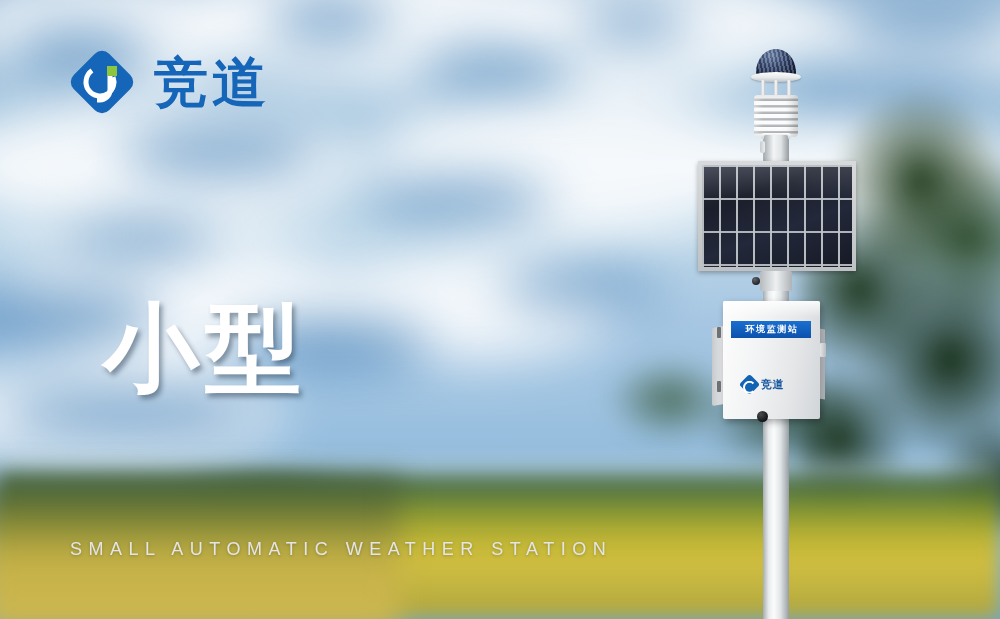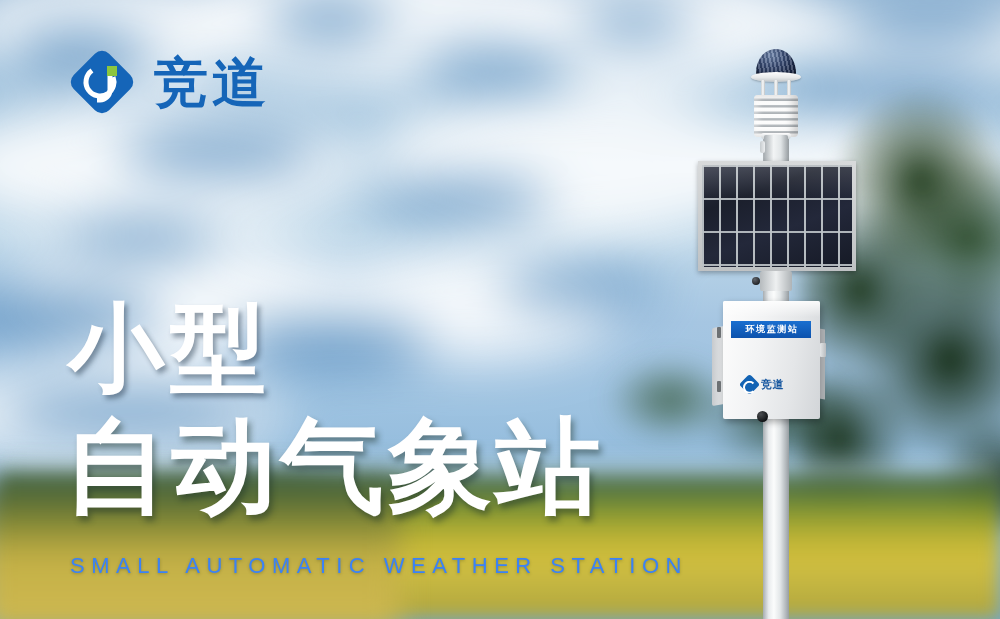--- a/index.html
+++ b/index.html
@@ -340,37 +340,37 @@
   
   .headline {
     position: absolute;
     left: 68px; top: 300px;
     color: #ffffff;
     font-weight: 700;
     line-height: 1;
     text-shadow: 3px 4px 5px rgba(30,50,70,.45);
     white-space: nowrap;
   }
-  .hl-1 { font-size: 96px; letter-spacing: 6px; }
+  .hl-1 { font-size: 96px; letter-spacing: 6px; margin-left: 35px; }
   .hl-2 {
     position: absolute;
     left: 64px; top: 414px;
     color: #ffffff;
     font-weight: 700;
     font-size: 104px;
     letter-spacing: 4px;
     line-height: 1;
     text-shadow: 3px 5px 6px rgba(30,50,40,.48);
     white-space: nowrap;
   }
   .subline {
     position: absolute;
-    left: 70px; top: 555px;
-    color: #3b82f6;
-    font-size: 22px;
+    left: 70px; top: 540px;
+    color: #e5e5e5;
+    font-size: 18px;
     font-weight: 400;
     letter-spacing: 6.5px;
     line-height: 1;
     white-space: nowrap;
     text-shadow: 0 1px 3px rgba(60,60,20,.35);
   }
 </style>
 </head>
 <body>
 
@@ -464,16 +464,15 @@
         <rect x="11" y="11" width="50" height="50" rx="10" ry="10" transform="rotate(45 36 36)" fill="#1565b8"></rect>
         <path d="M34 22 a14 14 0 1 0 0 28 a14 14 0 1 0 0 -28 Z" fill="none" stroke="#ffffff" stroke-width="5" stroke-dasharray="62 26" transform="rotate(-35 34 36)"></path>
         <path d="M44 24 v20 a10 10 0 0 1 -10 10 h-3" fill="none" stroke="#ffffff" stroke-width="5" stroke-linecap="butt"></path>
         <rect x="41" y="20" width="10" height="10" fill="#8cc63f"></rect>
       </svg>
     </div>
     <div class="brand-text">竞道</div>
   </div>
 
   <div class="headline hl-1">小型</div>
-  <div class="hl-2">自动气象站</div>
   <div class="subline">SMALL AUTOMATIC WEATHER STATION</div>
 
 </div>
 
 </body></html>

